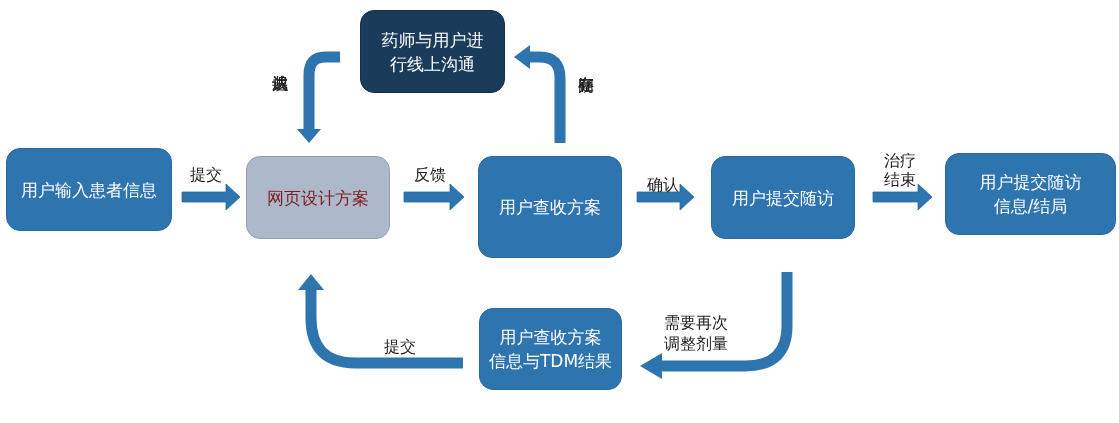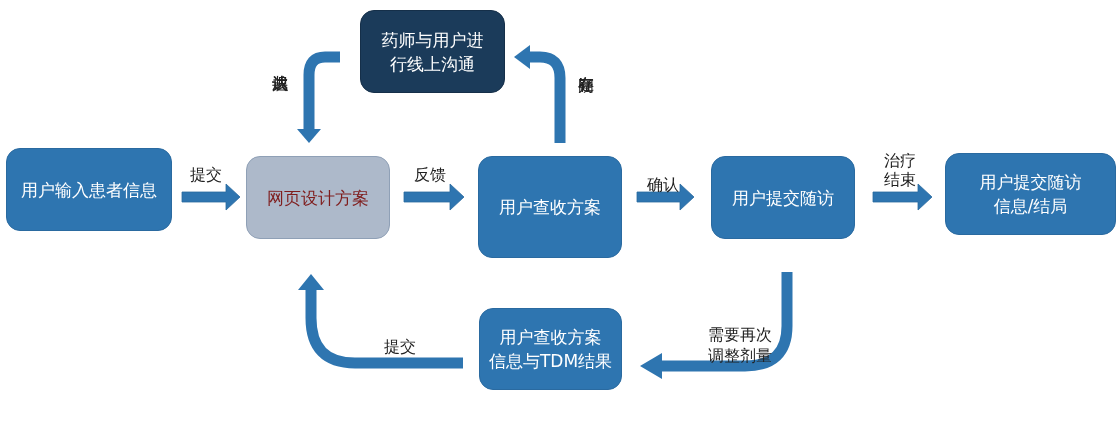--- a/index.html
+++ b/index.html
@@ -80,15 +80,15 @@
 信息与TDM结果</span>
 </div>
 
 <div class="label" style="left:190px; top:165px;">提交</div>
 <div class="label" style="left:414px; top:165px;">反馈</div>
 <div class="label" style="left:647px; top:175px;">确认</div>
 <div class="label" style="left:884px; top:151px; white-space:pre-line; line-height:19px;">治疗
 结束</div>
 <div class="vlabel" style="left:577px; top:64px;">存在疑问</div>
 <div class="vlabel" style="left:271px; top:62px;">达成共识</div>
-<div class="label" style="left:708px; top:312px; white-space:pre-line; line-height:21px;margin-top:12px;">需要再次
+<div class="label" style="left:664px; top:312px; white-space:pre-line; line-height:21px;">需要再次
 调整剂量</div>
 <div class="label" style="left:384px; top:337px;">提交</div>
 
 </body></html>

